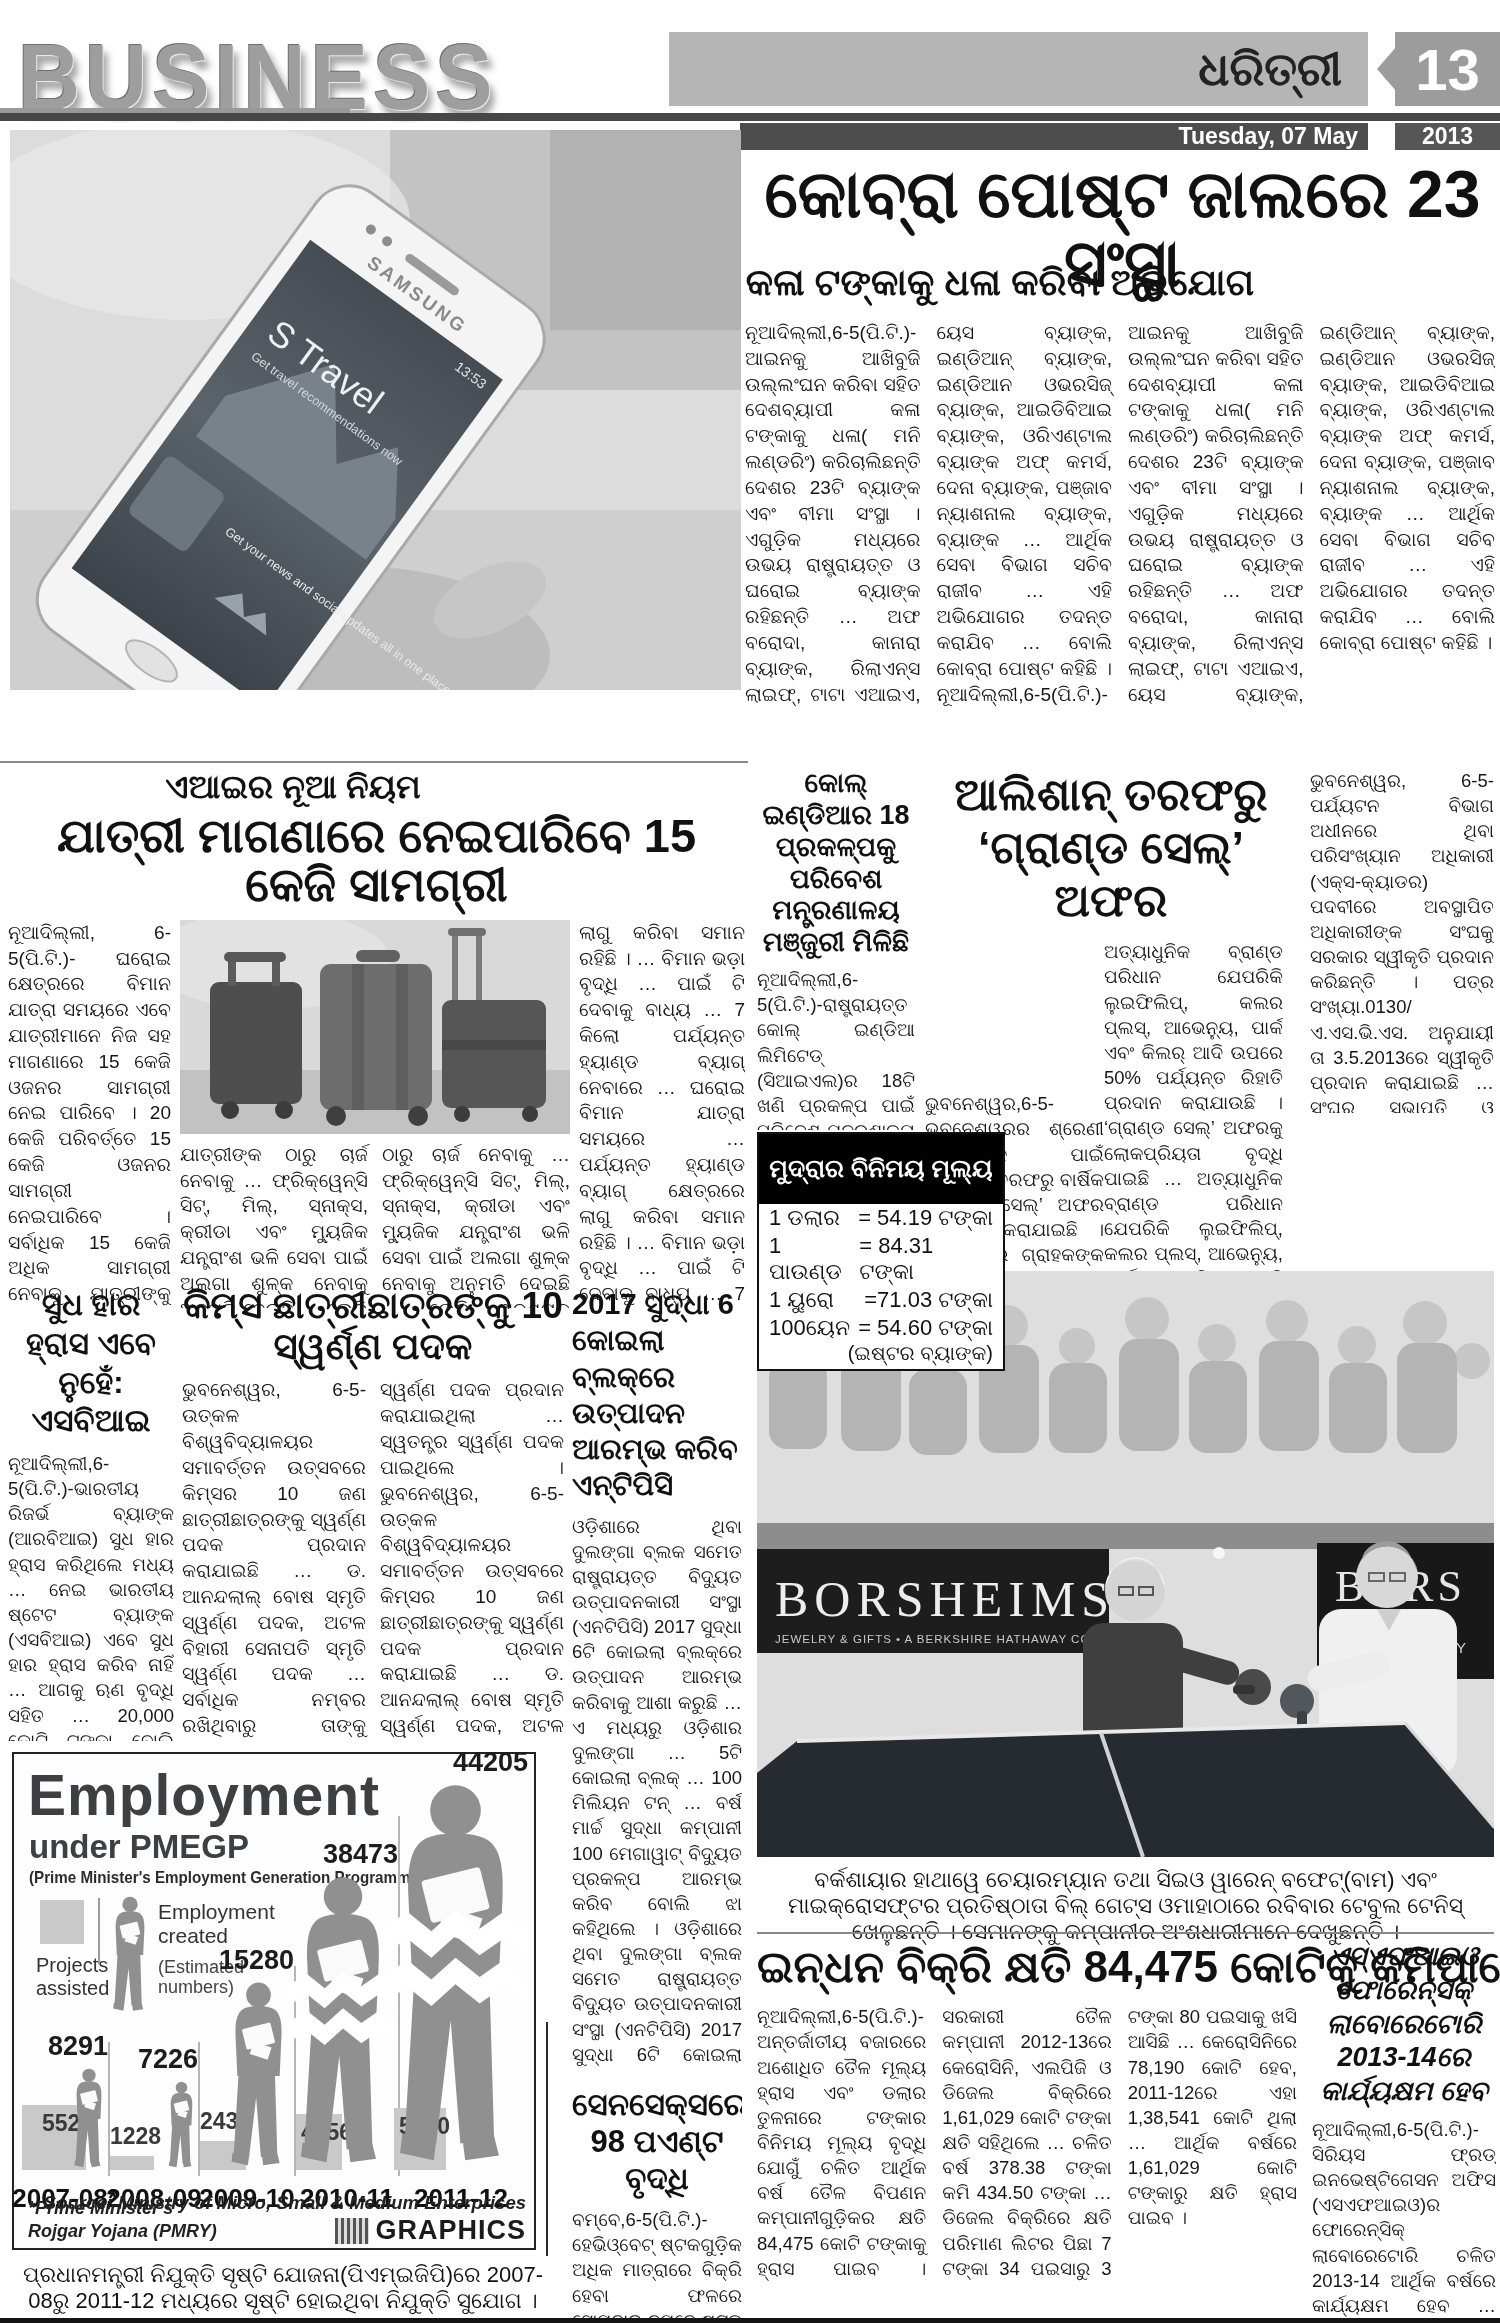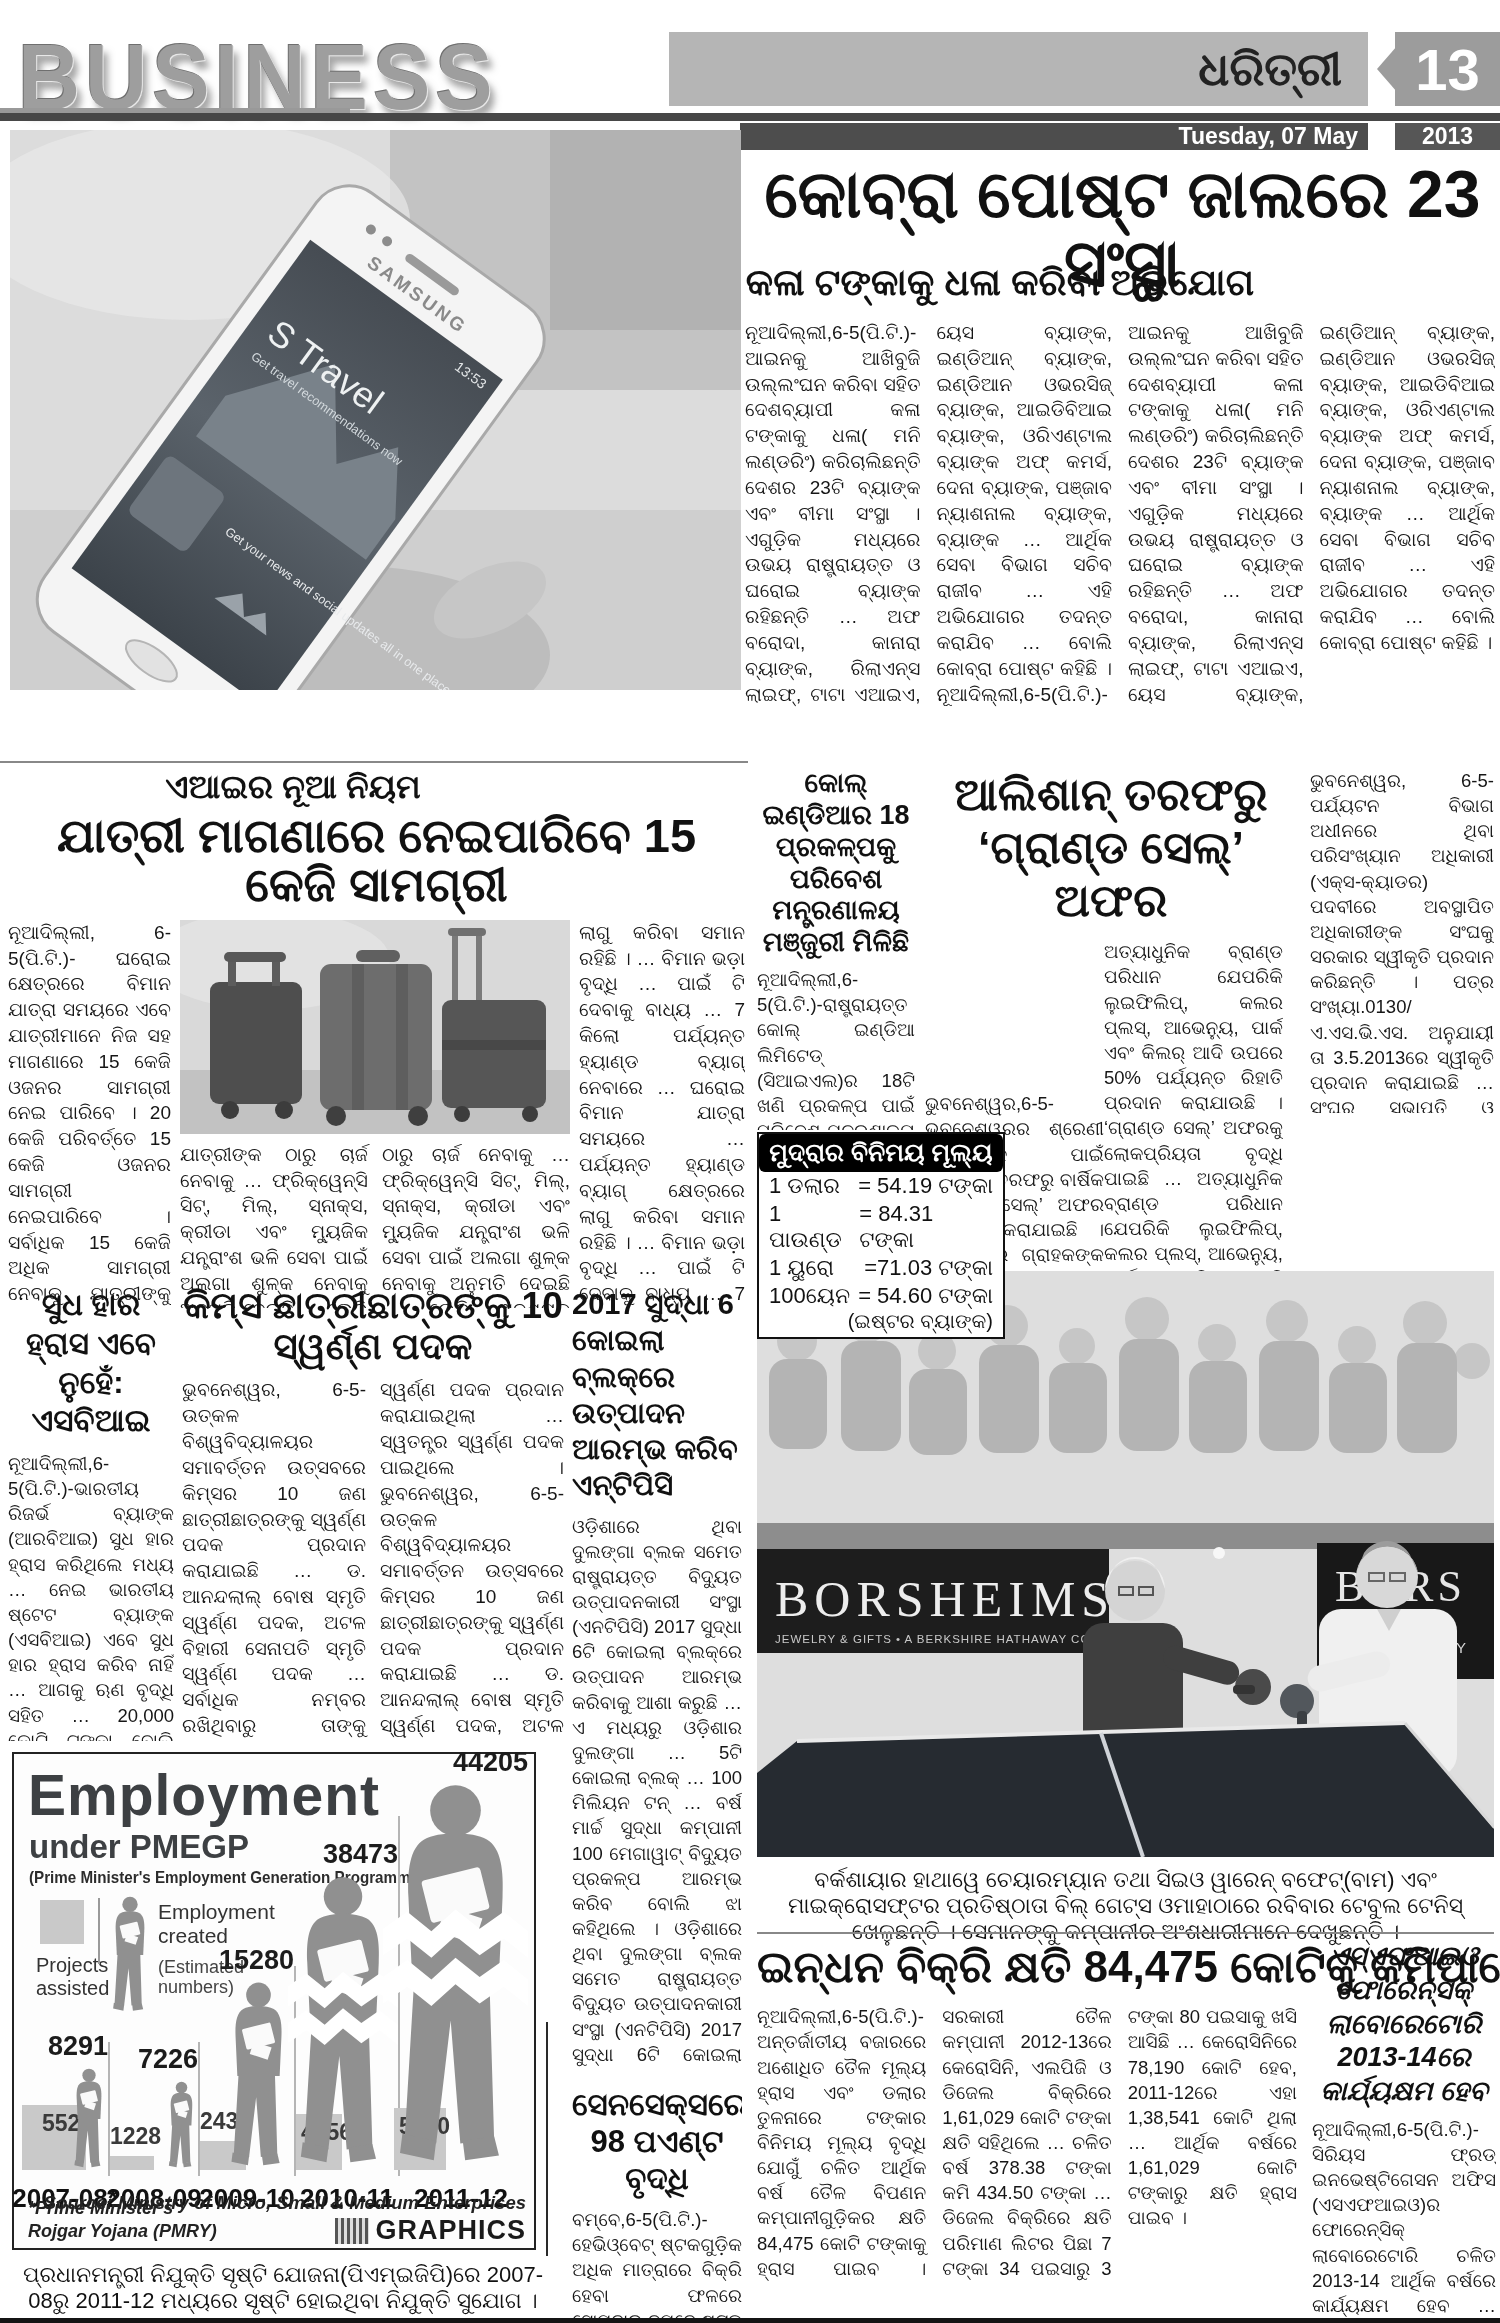--- a/index.html
+++ b/index.html
@@ -47,21 +47,21 @@
   #alishan-block{left:925px;top:744px;width:372px;}
   #alishan-headline{font-size:45px;font-weight:bold;text-align:center;line-height:1.18;margin:0;}
   #alishan-cols{display:flex;margin-top:12px;align-items:flex-end;}
   #alishan-colA{width:179px;height:196px;overflow:hidden;}
   #alishan-colB{width:179px;height:348px;overflow:hidden;}
   #tourism-block{left:1310px;top:744px;width:184px;}
   #tourism-head{font-size:30px;font-weight:bold;text-align:center;line-height:1.22;margin:0 0 10px 0;}
   #tourism-body{height:345px;overflow:hidden;}
   
   #currency-box{left:757px;top:1108px;width:244px;background:#fff;border:2px solid #111;z-index:5;}
-  #currency-box .cb-title{background:#000;color:#fff;font-size:25px;font-weight:bold;text-align:center;padding:4px 0;border-radius:6px;}
+  #currency-box .cb-title{background:#000;color:#fff;font-size:25px;font-weight:bold;text-align:center;padding:20px 0;}
   #currency-box .cb-row{display:flex;justify-content:space-between;font-size:22px;padding:1px 10px;}
   #currency-box .cb-note{text-align:right;font-size:20px;padding:0 10px 4px 0;}
   
   #sbi-block{left:8px;top:1262px;width:166px;}
   #sbi-head{font-size:31px;font-weight:bold;text-align:center;line-height:1.25;margin:0 0 10px 0;}
   #sbi-body{height:290px;overflow:hidden;}
   #kims-block{left:182px;top:1262px;width:382px;}
   #kims-head{font-size:37px;font-weight:bold;text-align:center;line-height:1.1;margin:0 0 10px 0;}
   #kims-body{column-count:2;column-gap:14px;height:368px;overflow:hidden;}
   #ntpc-block{left:572px;top:1262px;width:170px;height:1040px;overflow:hidden;}

